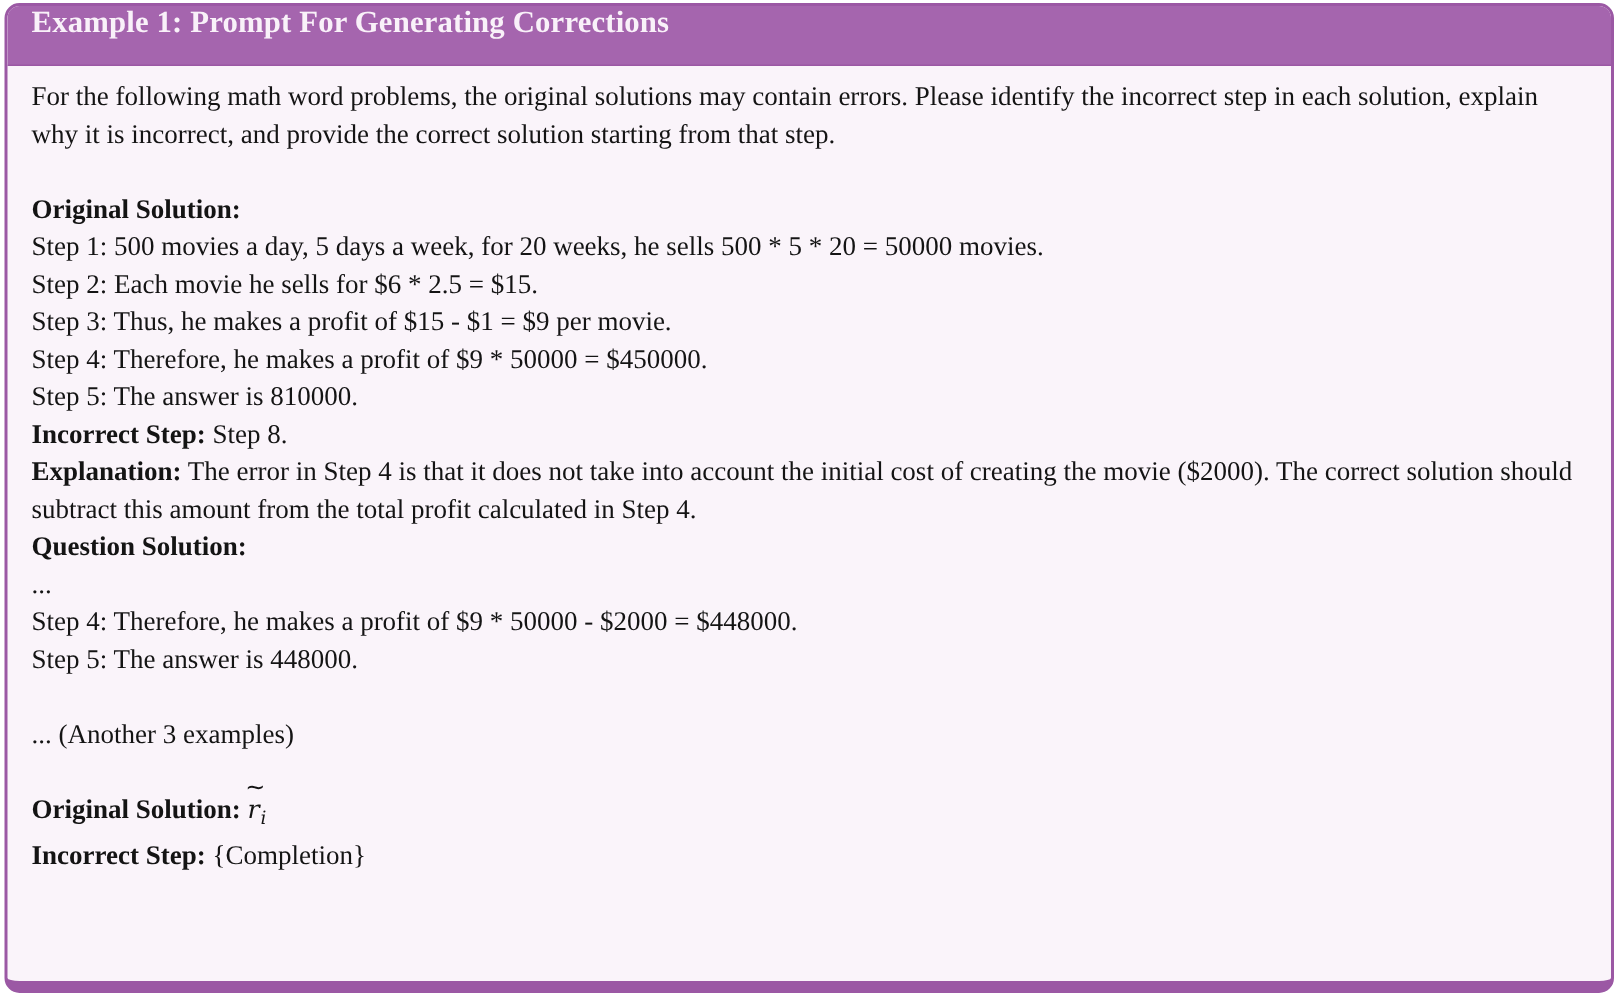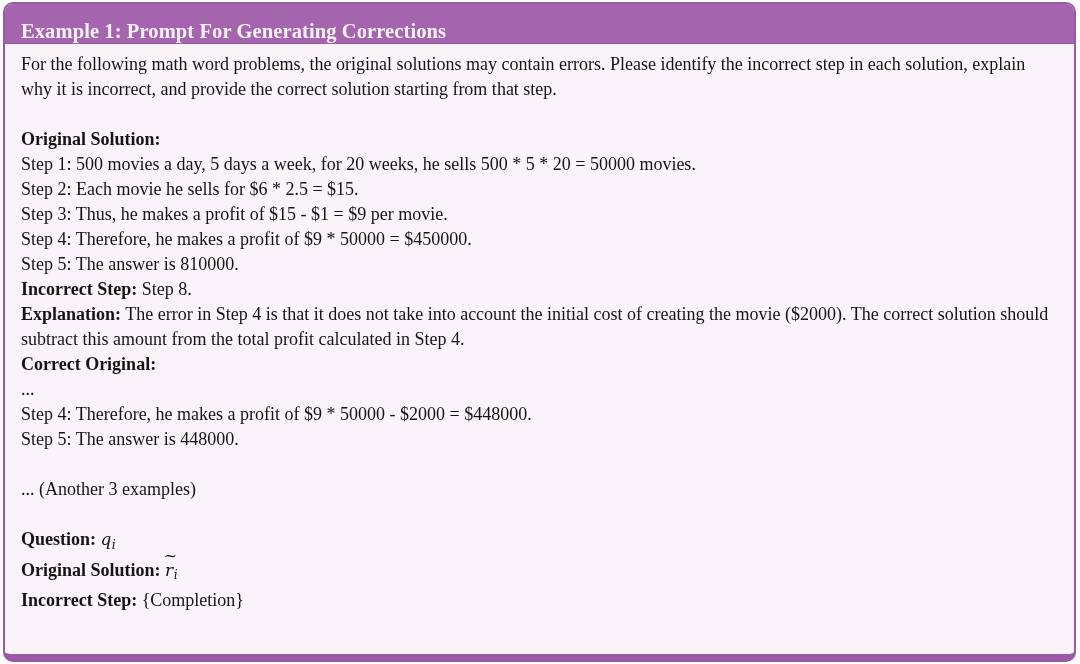--- a/index.html
+++ b/index.html
@@ -24,21 +24,21 @@
     background:var(--body-bg);
     border:2px solid var(--frame);
     border-bottom:8px solid var(--frame);
     border-radius:10px;
     overflow:hidden;
   }
   .callout-header{
     background:var(--header-bg);
     height:40px;
     display:flex;
-    align-items:flex-end;
+    align-items:flex-start;
     padding:0 16px;
     border-bottom:1px solid var(--frame);
   }
   .callout-title{
     font-weight:bold;
     font-size:20.5px;
     color:var(--title-text);
     letter-spacing:0.1px;
   }
   .callout-body{
@@ -86,24 +86,23 @@
       <div class="line"><span class="">For the following math word problems, the original solutions may contain errors. Please identify the incorrect step in each solution, explain why it is incorrect, and provide the correct solution starting from that step.</span></div>
       <div class="blank-line"></div>
       <div class="line"><span class="run-b">Original Solution:</span></div>
       <div class="line"><span class="">Step 1: 500 movies a day, 5 days a week, for 20 weeks, he sells 500 * 5 * 20 = 50000 movies.</span></div>
       <div class="line"><span class="">Step 2: Each movie he sells for $6 * 2.5 = $15.</span></div>
       <div class="line"><span class="">Step 3: Thus, he makes a profit of $15 - $1 = $9 per movie.</span></div>
       <div class="line"><span class="">Step 4: Therefore, he makes a profit of $9 * 50000 = $450000.</span></div>
       <div class="line"><span class="">Step 5: The answer is 810000.</span></div>
       <div class="line"><span class="run-b">Incorrect Step:</span><span class=""> Step 8.</span></div>
       <div class="line"><span class="run-b">Explanation:</span><span class=""> The error in Step 4 is that it does not take into account the initial cost of creating the movie ($2000). The correct solution should subtract this amount from the total profit calculated in Step 4.</span></div>
-      <div class="line"><span class="run-b">Correct Original:</span></div>
+      <div class="line"><span class="run-b">Question Solution:</span></div>
       <div class="line"><span class="">...</span></div>
       <div class="line"><span class="">Step 4: Therefore, he makes a profit of $9 * 50000 - $2000 = $448000.</span></div>
       <div class="line"><span class="">Step 5: The answer is 448000.</span></div>
       <div class="blank-line"></div>
       <div class="line"><span class="">... (Another 3 examples)</span></div>
       <div class="blank-line"></div>
-      <div class="line"><span class="run-b">Question:</span><span class=""> </span><span class="run-math">q</span><span class="run-math run-sub">i</span></div>
       <div class="line"><span class="run-b">Original Solution:</span><span class=""> </span><span class="run-math wtilde">r</span><span class="run-math run-sub">i</span></div>
       <div class="line"><span class="run-b">Incorrect Step:</span><span class=""> {Completion}</span></div>
     </div>
 </div>
 
 </body></html>

